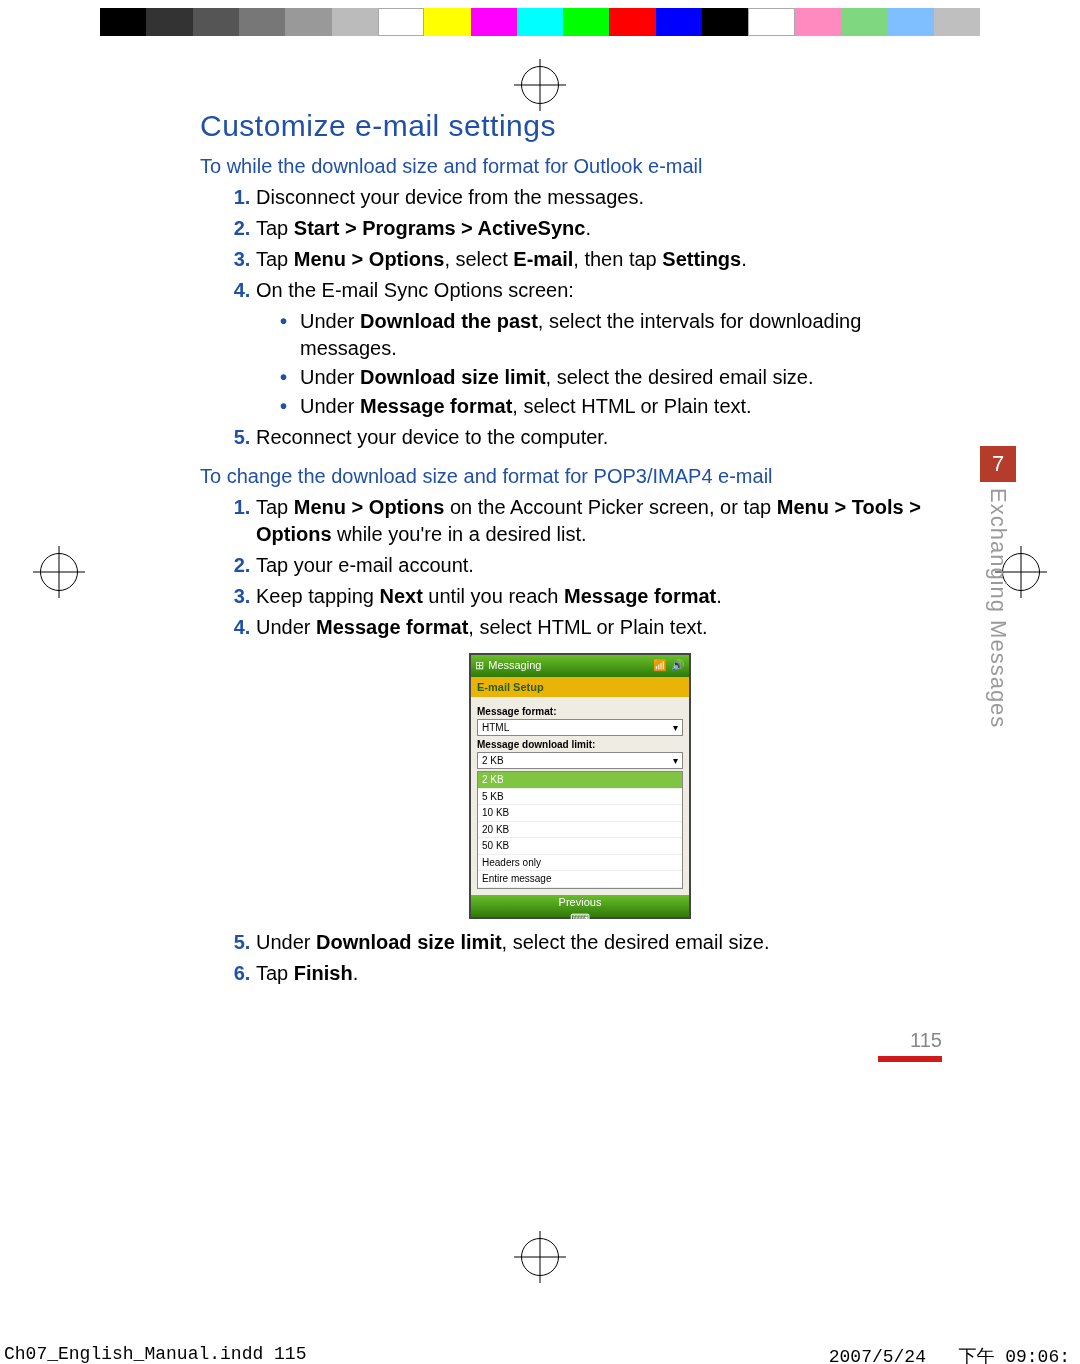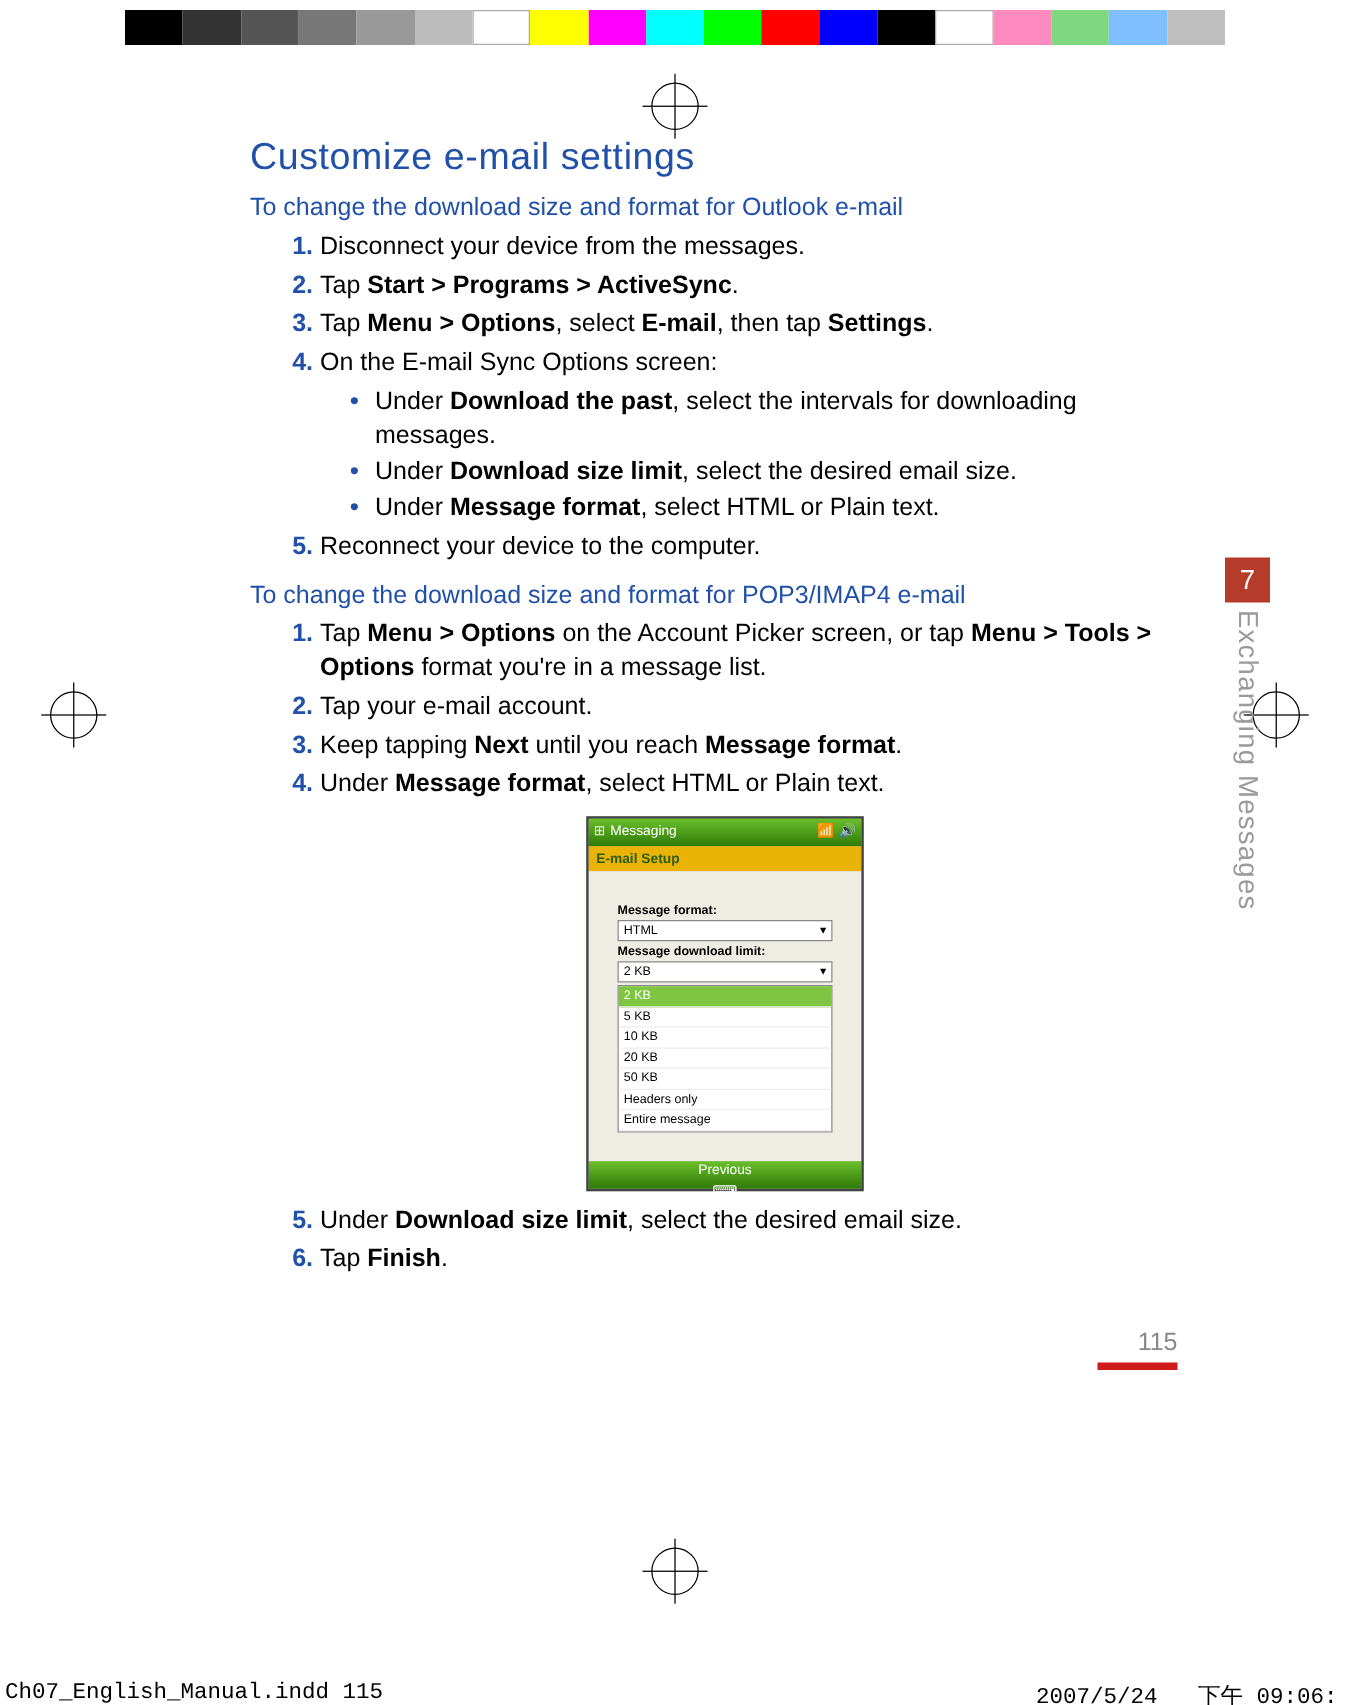--- a/index.html
+++ b/index.html
@@ -144,21 +144,21 @@
   .dev-topbar .t-ico { font-size: 11px; opacity:.9; }
   .dev-subbar {
     background: #eab308;
     color: #2a5d0f;
     font-weight: 600;
     padding: 3px 6px;
     font-size: 11px;
   }
   .dev-body {
     background: #efece4;
-    padding: 23px;
+    padding: 6px;
   }
   .dev-label { font-weight: 700; font-size: 10px; margin-top:2px;}
   .dev-select {
     border: 1px solid #888;
     background: #fff;
     padding: 1px 4px;
     display: flex;
     justify-content: space-between;
     font-size: 10px;
   }
@@ -248,21 +248,21 @@
 
   <div class="reg-mark reg-top"></div>
   <div class="reg-mark reg-side reg-left"></div>
   <div class="reg-mark reg-side reg-right"></div>
   <div class="reg-mark" style="position:absolute;left:50%;top:1230px;transform:translateX(-50%);"></div>
 
   <div class="page">
 
     <h2 class="section-title">Customize e-mail settings</h2>
 
-    <h3 class="sub-heading">To change the download size and format for Outlook e-mail</h3>
+    <h3 class="sub-heading">To while the download size and format for Outlook e-mail</h3>
     <ol class="steps">
       <li><span>Disconnect your device from the messages.</span></li>
       <li>
         <span>Tap </span><b class="ui">Start &gt; Programs &gt; ActiveSync</b><span>.</span>
       </li>
       <li>
         <span>Tap </span><b class="ui">Menu &gt; Options</b><span>, select </span><b class="ui">E-mail</b><span>, then tap </span><b class="ui">Settings</b><span>.</span>
       </li>
       <li>
         <span>On the E-mail Sync Options screen:</span>
@@ -271,21 +271,21 @@
           <li><span>Under </span><b class="ui">Download size limit</b><span>, select the desired email size.</span></li>
           <li><span>Under </span><b class="ui">Message format</b><span>, select HTML or Plain text.</span></li>
         </ul>
       </li>
       <li><span>Reconnect your device to the computer.</span></li>
     </ol>
 
     <h3 class="sub-heading">To change the download size and format for POP3/IMAP4 e-mail</h3>
     <ol class="steps">
       <li>
-        <span>Tap </span><b class="ui">Menu &gt; Options</b><span> on the Account Picker screen, or tap </span><b class="ui">Menu &gt; Tools &gt; Options</b><span> format you're in a message list.</span>
+        <span>Tap </span><b class="ui">Menu &gt; Options</b><span> on the Account Picker screen, or tap </span><b class="ui">Menu &gt; Tools &gt; Options</b><span> while you're in a desired list.</span>
       </li>
       <li><span>Tap your e-mail account.</span></li>
       <li>
         <span>Keep tapping </span><b class="ui">Next</b><span> until you reach </span><b class="ui">Message format</b><span>.</span>
       </li>
       <li>
         <span>Under </span><b class="ui">Message format</b><span>, select HTML or Plain text.</span>
       </li>
     </ol>
 

